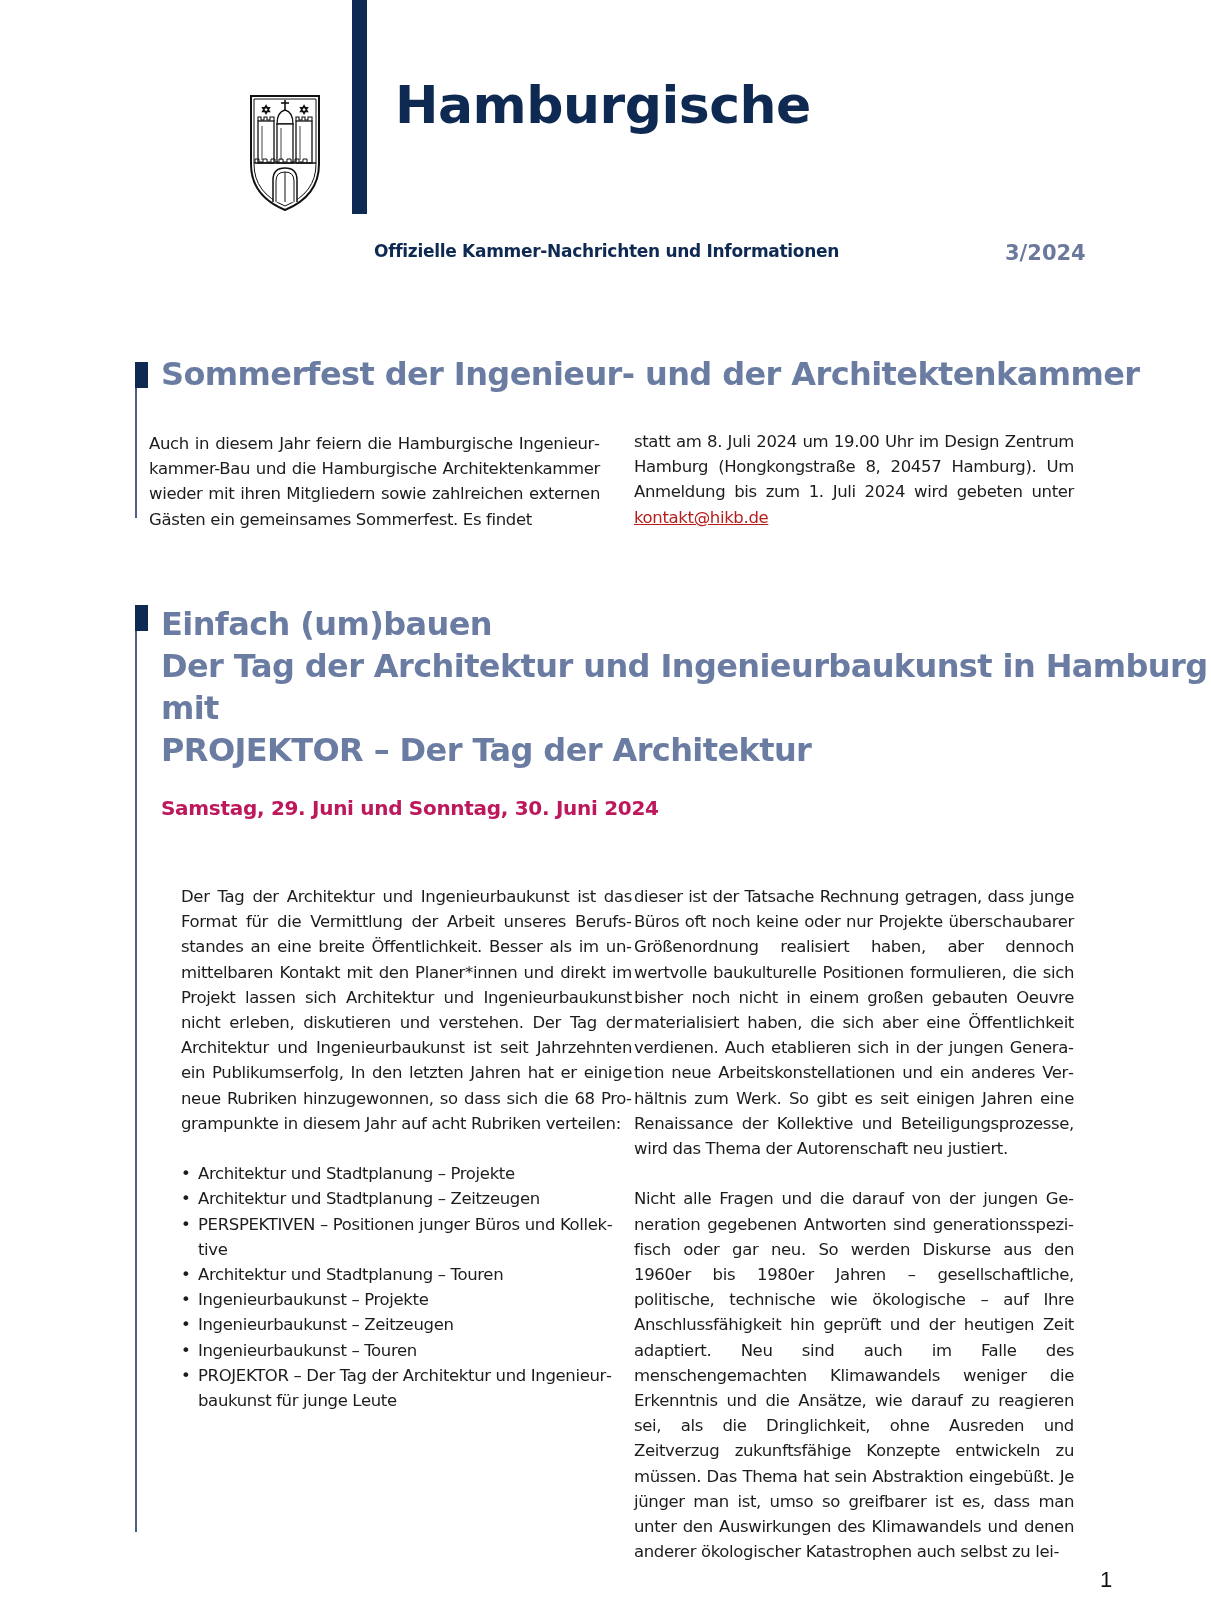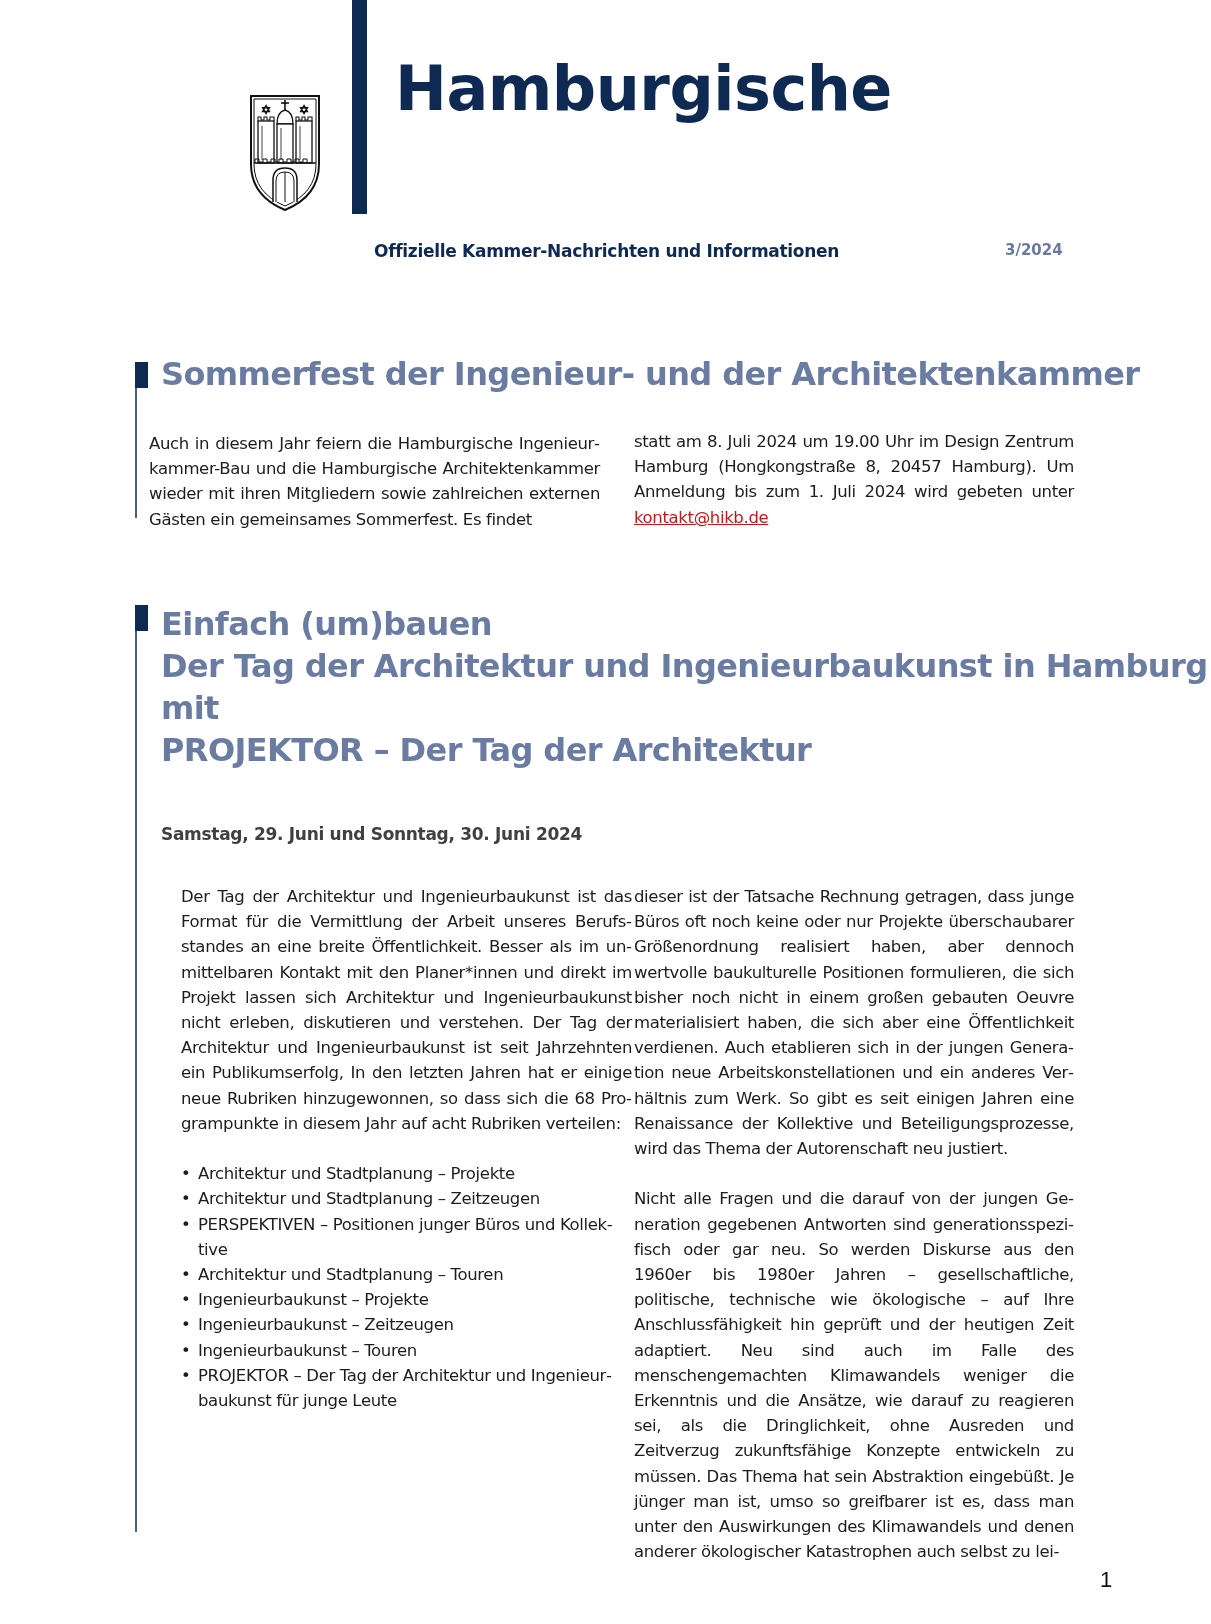--- a/index.html
+++ b/index.html
@@ -3,46 +3,46 @@
 <meta charset="utf-8">
 <style>
   html, body { margin: 0; padding: 0; background: #ffffff; }
   body { width: 1211px; height: 1624px; position: relative; overflow: hidden;
          font-family: "DejaVu Sans", sans-serif; color: #1a1a1a; }
   .abs { position: absolute; }
 
   
   #top-bar { left: 352px; top: 0; width: 15px; height: 214px; background: #0f2a52; }
   #crest { left: 249px; top: 94px; width: 72px; height: 118px; }
-  #brand { left: 395px; top: 58px; color: #0f2a52; font-family: "DejaVu Sans", sans-serif;
-           font-weight: bold; font-size: 62px; line-height: 62px; letter-spacing: -0.5px; }
+  #brand { left: 395px; top: 74px; color: #0f2a52; font-family: "DejaVu Sans", sans-serif;
+           font-weight: bold; font-size: 52px; line-height: 62px; letter-spacing: -0.5px; }
   #brand div { white-space: nowrap; }
   #subtitle { left: 374px; top: 241px; color: #0f2a52; font-weight: bold; font-size: 17px;
               letter-spacing: -0.3px; white-space: nowrap; }
-  #issue { left: 1005px; top: 241px; color: #6b7a9c; font-weight: bold; font-size: 15px; white-space: nowrap; }
+  #issue { left: 1005px; top: 241px; color: #6b7a9c; font-weight: bold; font-size: 21px; white-space: nowrap; }
 
   
   .sec-marker { background: #0f2a52; width: 13px; }
   .sec-rule { background: #4a5e86; width: 2px; }
 
   .heading { color: #6b7ca3; font-weight: bold; font-family: "DejaVu Sans", sans-serif; white-space: nowrap; }
   #h1 { left: 161px; top: 355px; font-size: 32px; letter-spacing: -0.6px; }
 
   .body-text { font-family: "DejaVu Sans", sans-serif; font-size: 16.5px; line-height: 25.2px;
                text-align: justify; color: #1c1c1c; letter-spacing: -0.35px; }
   .body-text p { margin: 0; }
   .col-left { left: 149px; width: 451px; }
   .col-right { left: 634px; width: 440px; }
 
   #s1-left { top: 431px; }
   #s1-right { top: 429px; }
   #s1-right a { color: #b91c1c; text-decoration: underline; }
 
   #h2 { left: 161px; top: 603px; font-size: 32px; line-height: 42px; letter-spacing: -0.6px; }
-  #date { left: 161px; top: 824px; color: #404040; font-weight: bold; font-size: 17px; letter-spacing: -0.3px; white-space: nowrap; }
+  #date { left: 161px; top: 796px; color: #be185d; font-weight: bold; font-size: 20px; letter-spacing: -0.3px; white-space: nowrap; }
 
   #s2-left { top: 884px; margin-left: 32px; }
   #s2-right { top: 884px; }
   .gap { height: 25.2px; }
   ul.rubrics { margin: 0; padding: 0; list-style: none; text-align: left; }
   ul.rubrics li { position: relative; padding-left: 17px; }
   ul.rubrics li .bullet { position: absolute; left: 0; top: 0; }
 
   #page-number { left: 1100px; top: 1567px; font-family: "Liberation Sans", sans-serif; font-size: 22px; color: #111; }
 </style>

